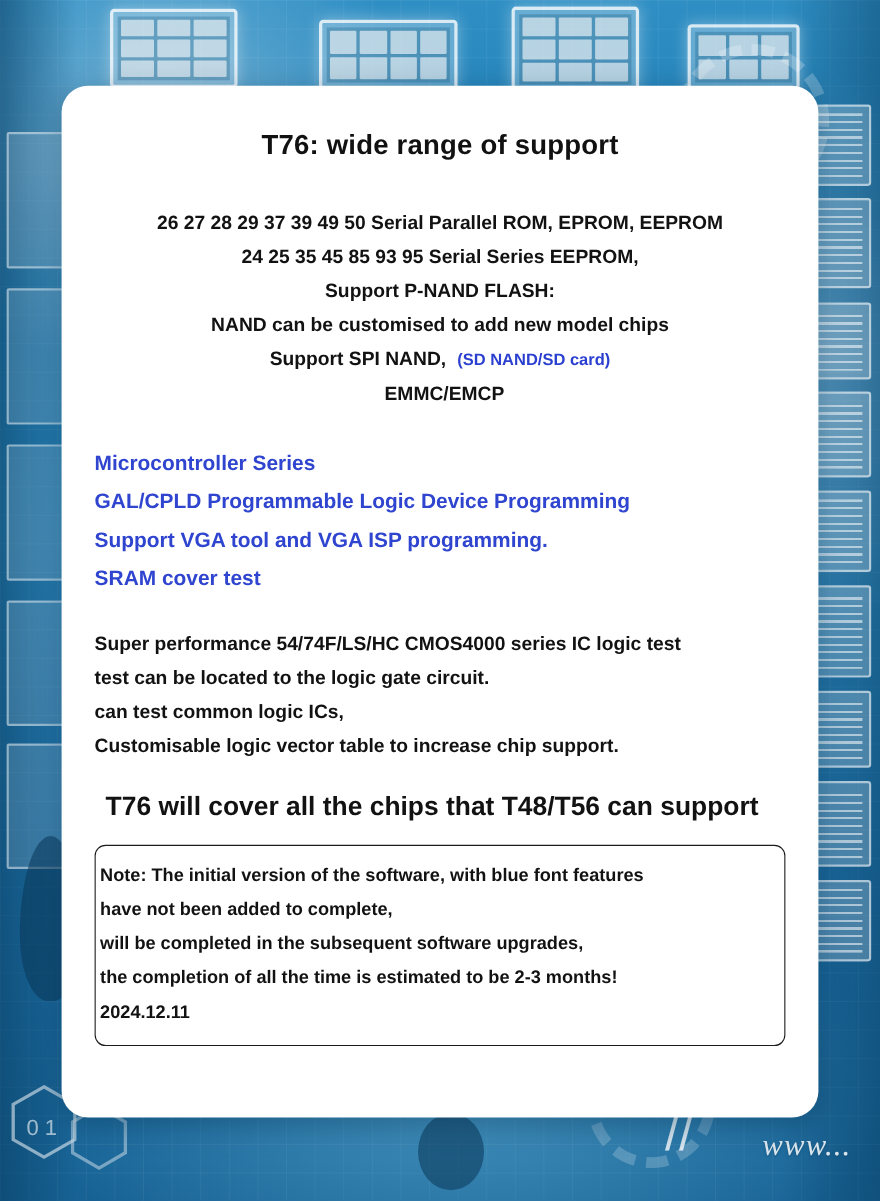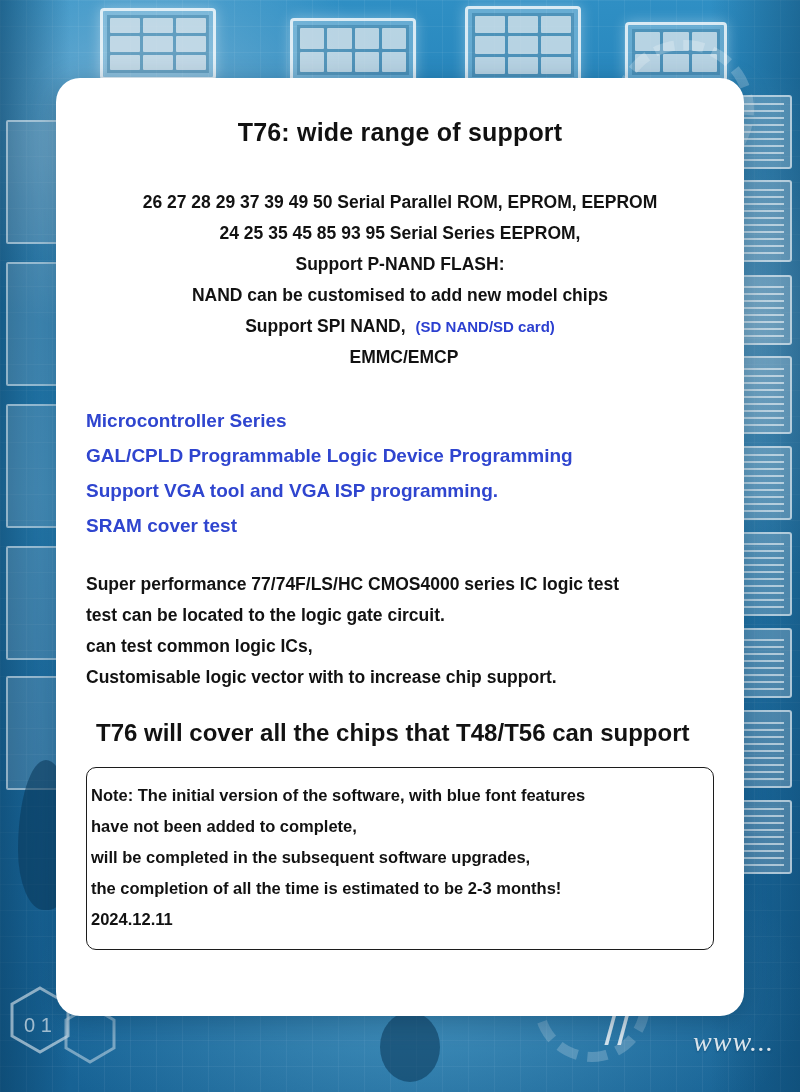--- a/index.html
+++ b/index.html
@@ -371,24 +371,24 @@
     </div>
 
     <div class="blue-block">
       <div class="blue-line">Microcontroller Series</div>
       <div class="blue-line">GAL/CPLD Programmable Logic Device Programming</div>
       <div class="blue-line">Support VGA tool and VGA ISP programming.</div>
       <div class="blue-line">SRAM cover test</div>
     </div>
 
     <div class="logic-block">
-      <div class="logic-line">Super performance 77/74F/LS/HC CMOS4000 series IC logic test</div>
+      <div class="logic-line">Super performance 54/74F/LS/HC CMOS4000 series IC logic test</div>
       <div class="logic-line">test can be located to the logic gate circuit.</div>
       <div class="logic-line">can test common logic ICs,</div>
-      <div class="logic-line">Customisable logic vector with to increase chip support.</div>
+      <div class="logic-line">Customisable logic vector table to increase chip support.</div>
     </div>
 
     <div class="cover-line">T76 will cover all the chips that T48/T56 can support</div>
 
     <div class="note-box">
       <div class="note-line">Note: The initial version of the software, with blue font features</div>
       <div class="note-line">have not been added to complete,</div>
       <div class="note-line">will be completed in the subsequent software upgrades,</div>
       <div class="note-line">the completion of all the time is estimated to be 2-3 months!</div>
       <div class="note-line">2024.12.11</div>

